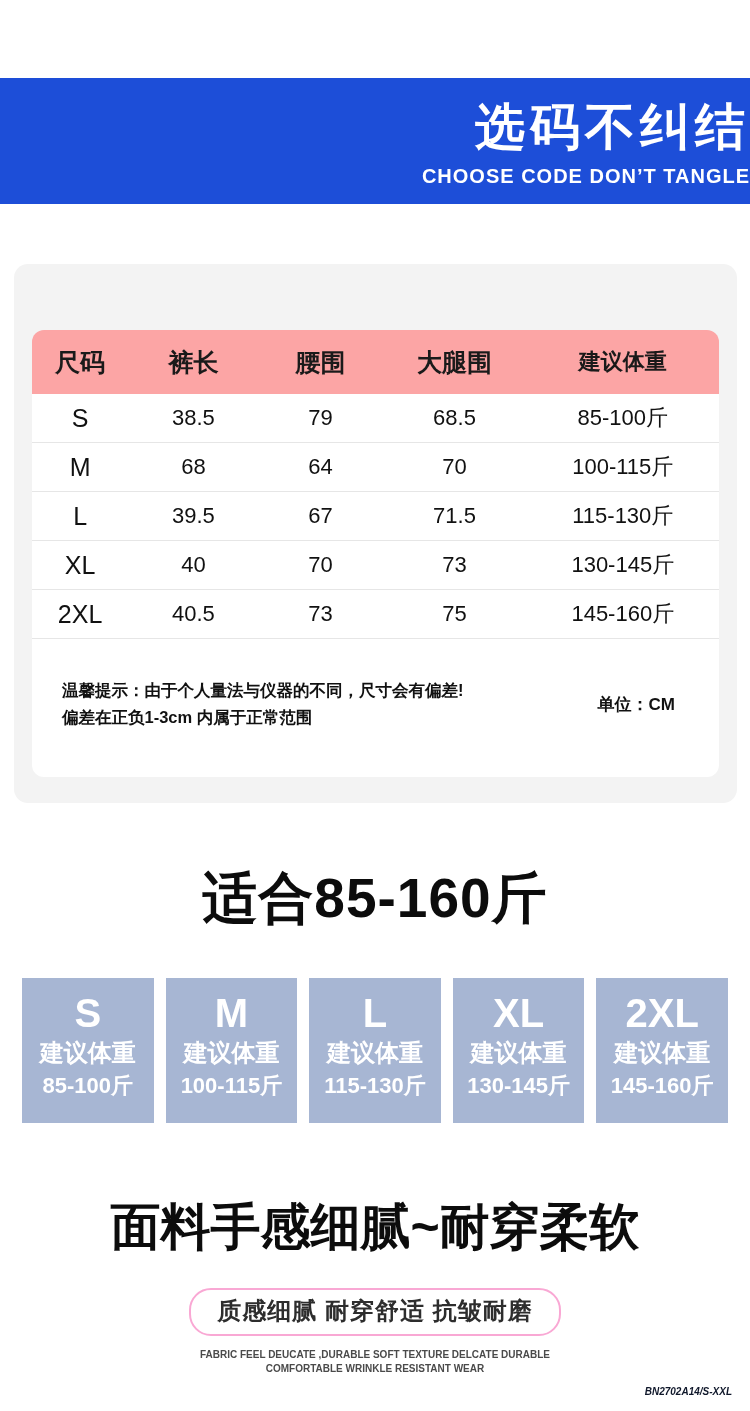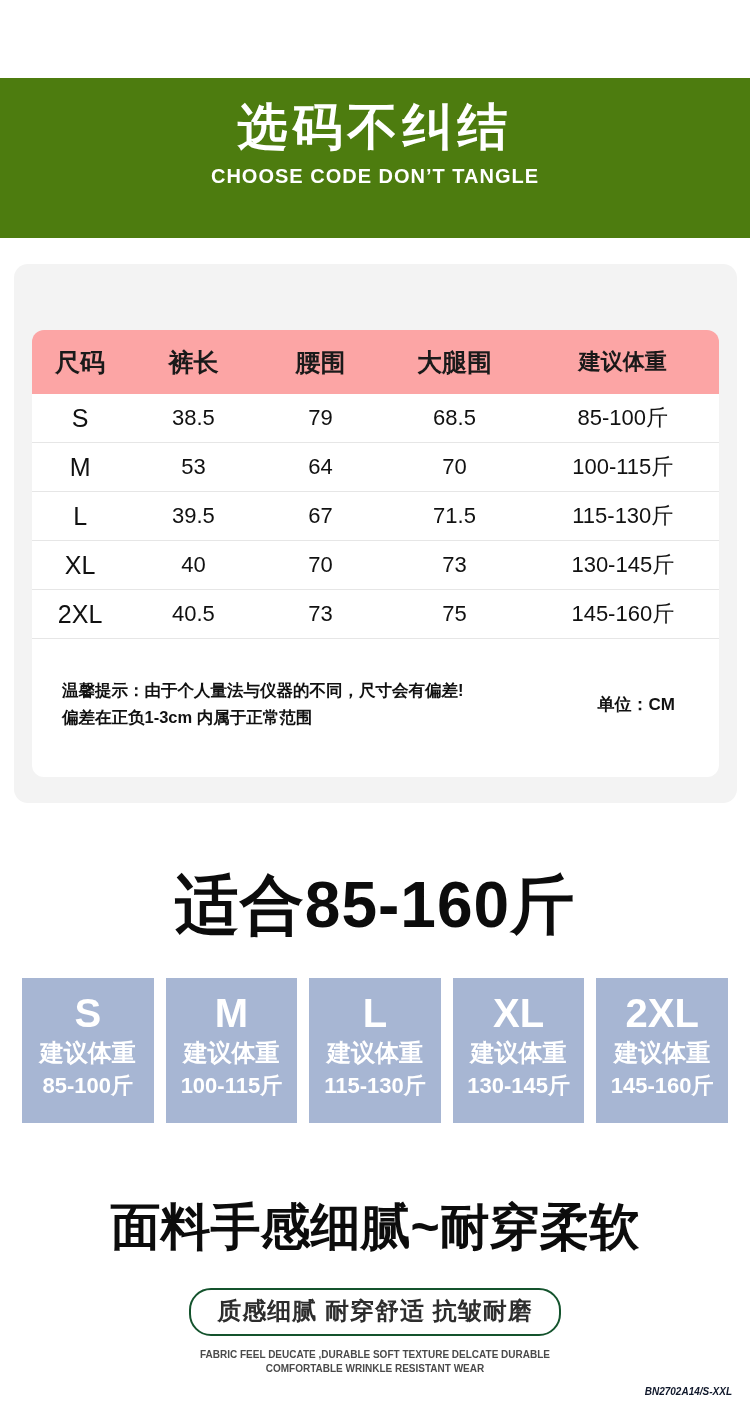--- a/index.html
+++ b/index.html
@@ -10,23 +10,23 @@
     position: relative;
     font-family: "Liberation Sans", "DejaVu Sans", sans-serif;
     color: #111;
     overflow: hidden;
   }
 
   
   .banner {
     position: absolute;
     top: 78px; left: 0;
-    width: 750px; height: 160px;
-    background: #4d7c0f;
-    text-align: center;
+    width: 750px; height: 126px;
+    background: #1d4ed8;
+    text-align: right;
   }
   .banner-title {
     padding-top: 16px;
     font-size: 50px;
     font-weight: 700;
     letter-spacing: 5px;
     color: #ffffff;
   }
   .banner-subtitle {
     margin-top: 4px;
@@ -81,21 +81,21 @@
   }
   .notes { font-size: 16.5px; font-weight: 700; line-height: 27px; color: #111; }
   .unit { font-size: 17px; font-weight: 600; color: #111; white-space: nowrap; }
 
   
   .fit-title {
     position: absolute;
     top: 862px; left: 0;
     width: 750px;
     text-align: center;
-    font-size: 64px;
+    font-size: 55px;
     font-weight: 800;
     letter-spacing: 1px;
     color: #0c0c0c;
   }
 
   
   .size-cards {
     position: absolute;
     top: 978px; left: 0;
     width: 750px;
@@ -126,21 +126,21 @@
     color: #0c0c0c;
   }
   .pill-wrap {
     position: absolute;
     top: 1288px; left: 0;
     width: 750px;
     text-align: center;
   }
   .pill {
     display: inline-block;
-    border: 2px solid #14532d;
+    border: 2px solid #f9a8d4;
     border-radius: 22px;
     padding: 5px 26px 7px 26px;
     font-size: 24px;
     font-weight: 700;
     color: #2d2d2d;
     letter-spacing: 1px;
   }
   .eng {
     position: absolute;
     top: 1348px; left: 0;
@@ -182,21 +182,21 @@
     <div class="trow tbody-row">
       <div class="cell c0">S</div>
       <div class="cell c1">38.5</div>
       <div class="cell c2">79</div>
       <div class="cell c3">68.5</div>
       <div class="cell c4">85-100斤</div>
     </div>
 
     <div class="trow tbody-row">
       <div class="cell c0">M</div>
-      <div class="cell c1">53</div>
+      <div class="cell c1">68</div>
       <div class="cell c2">64</div>
       <div class="cell c3">70</div>
       <div class="cell c4">100-115斤</div>
     </div>
 
     <div class="trow tbody-row">
       <div class="cell c0">L</div>
       <div class="cell c1">39.5</div>
       <div class="cell c2">67</div>
       <div class="cell c3">71.5</div>

